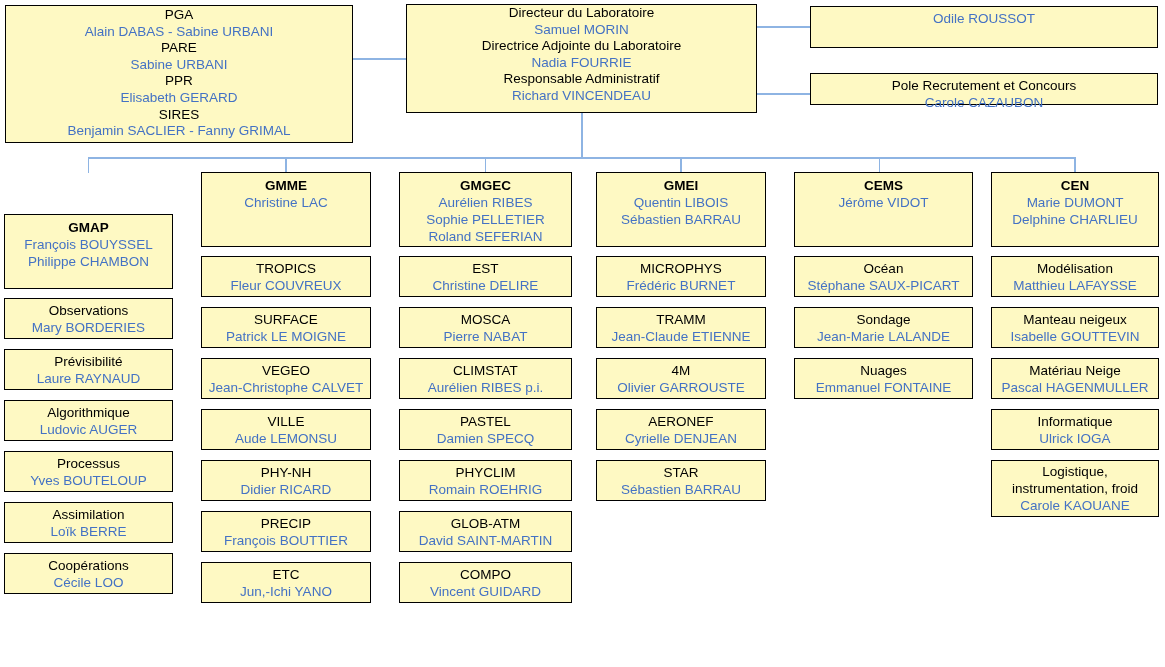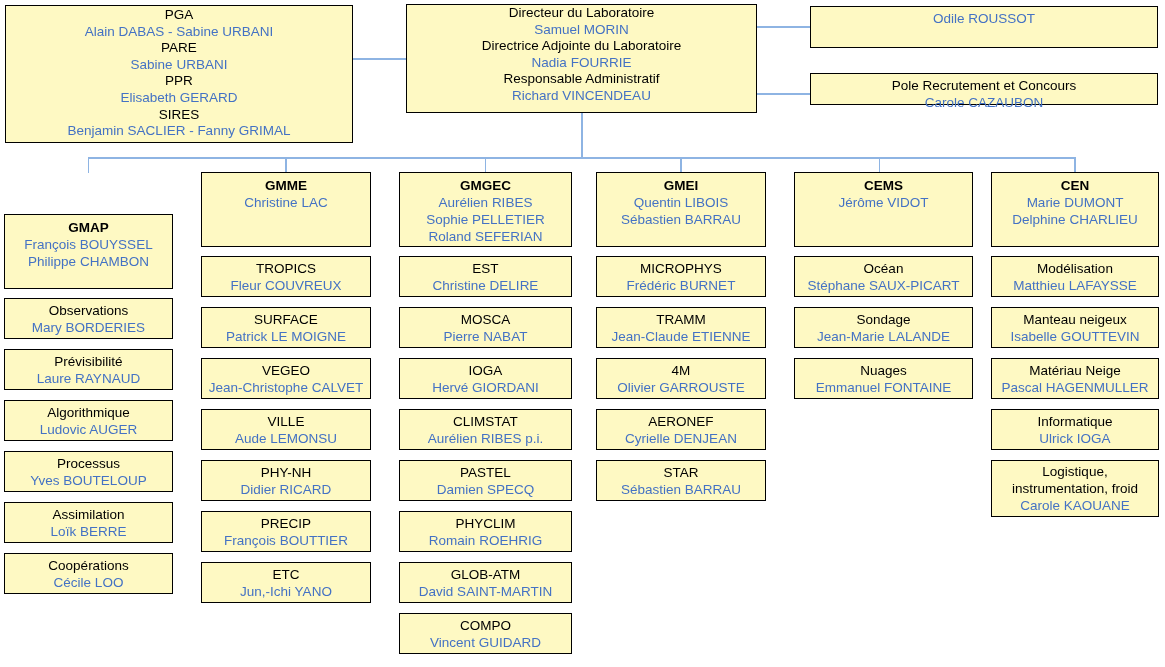--- a/index.html
+++ b/index.html
@@ -165,24 +165,20 @@
         </div>
         <div class="box unit">
           <div class="role">EST</div>
           <div class="person">Christine DELIRE</div>
         </div>
         <div class="box unit">
           <div class="role">MOSCA</div>
           <div class="person">Pierre NABAT</div>
         </div>
         <div class="box unit">
-          <div class="role">IOGA</div>
-          <div class="person">Hervé GIORDANI</div>
-        </div>
-        <div class="box unit">
           <div class="role">CLIMSTAT</div>
           <div class="person">Aurélien RIBES p.i.</div>
         </div>
         <div class="box unit">
           <div class="role">PASTEL</div>
           <div class="person">Damien SPECQ</div>
         </div>
         <div class="box unit">
           <div class="role">PHYCLIM</div>
           <div class="person">Romain ROEHRIG</div>

